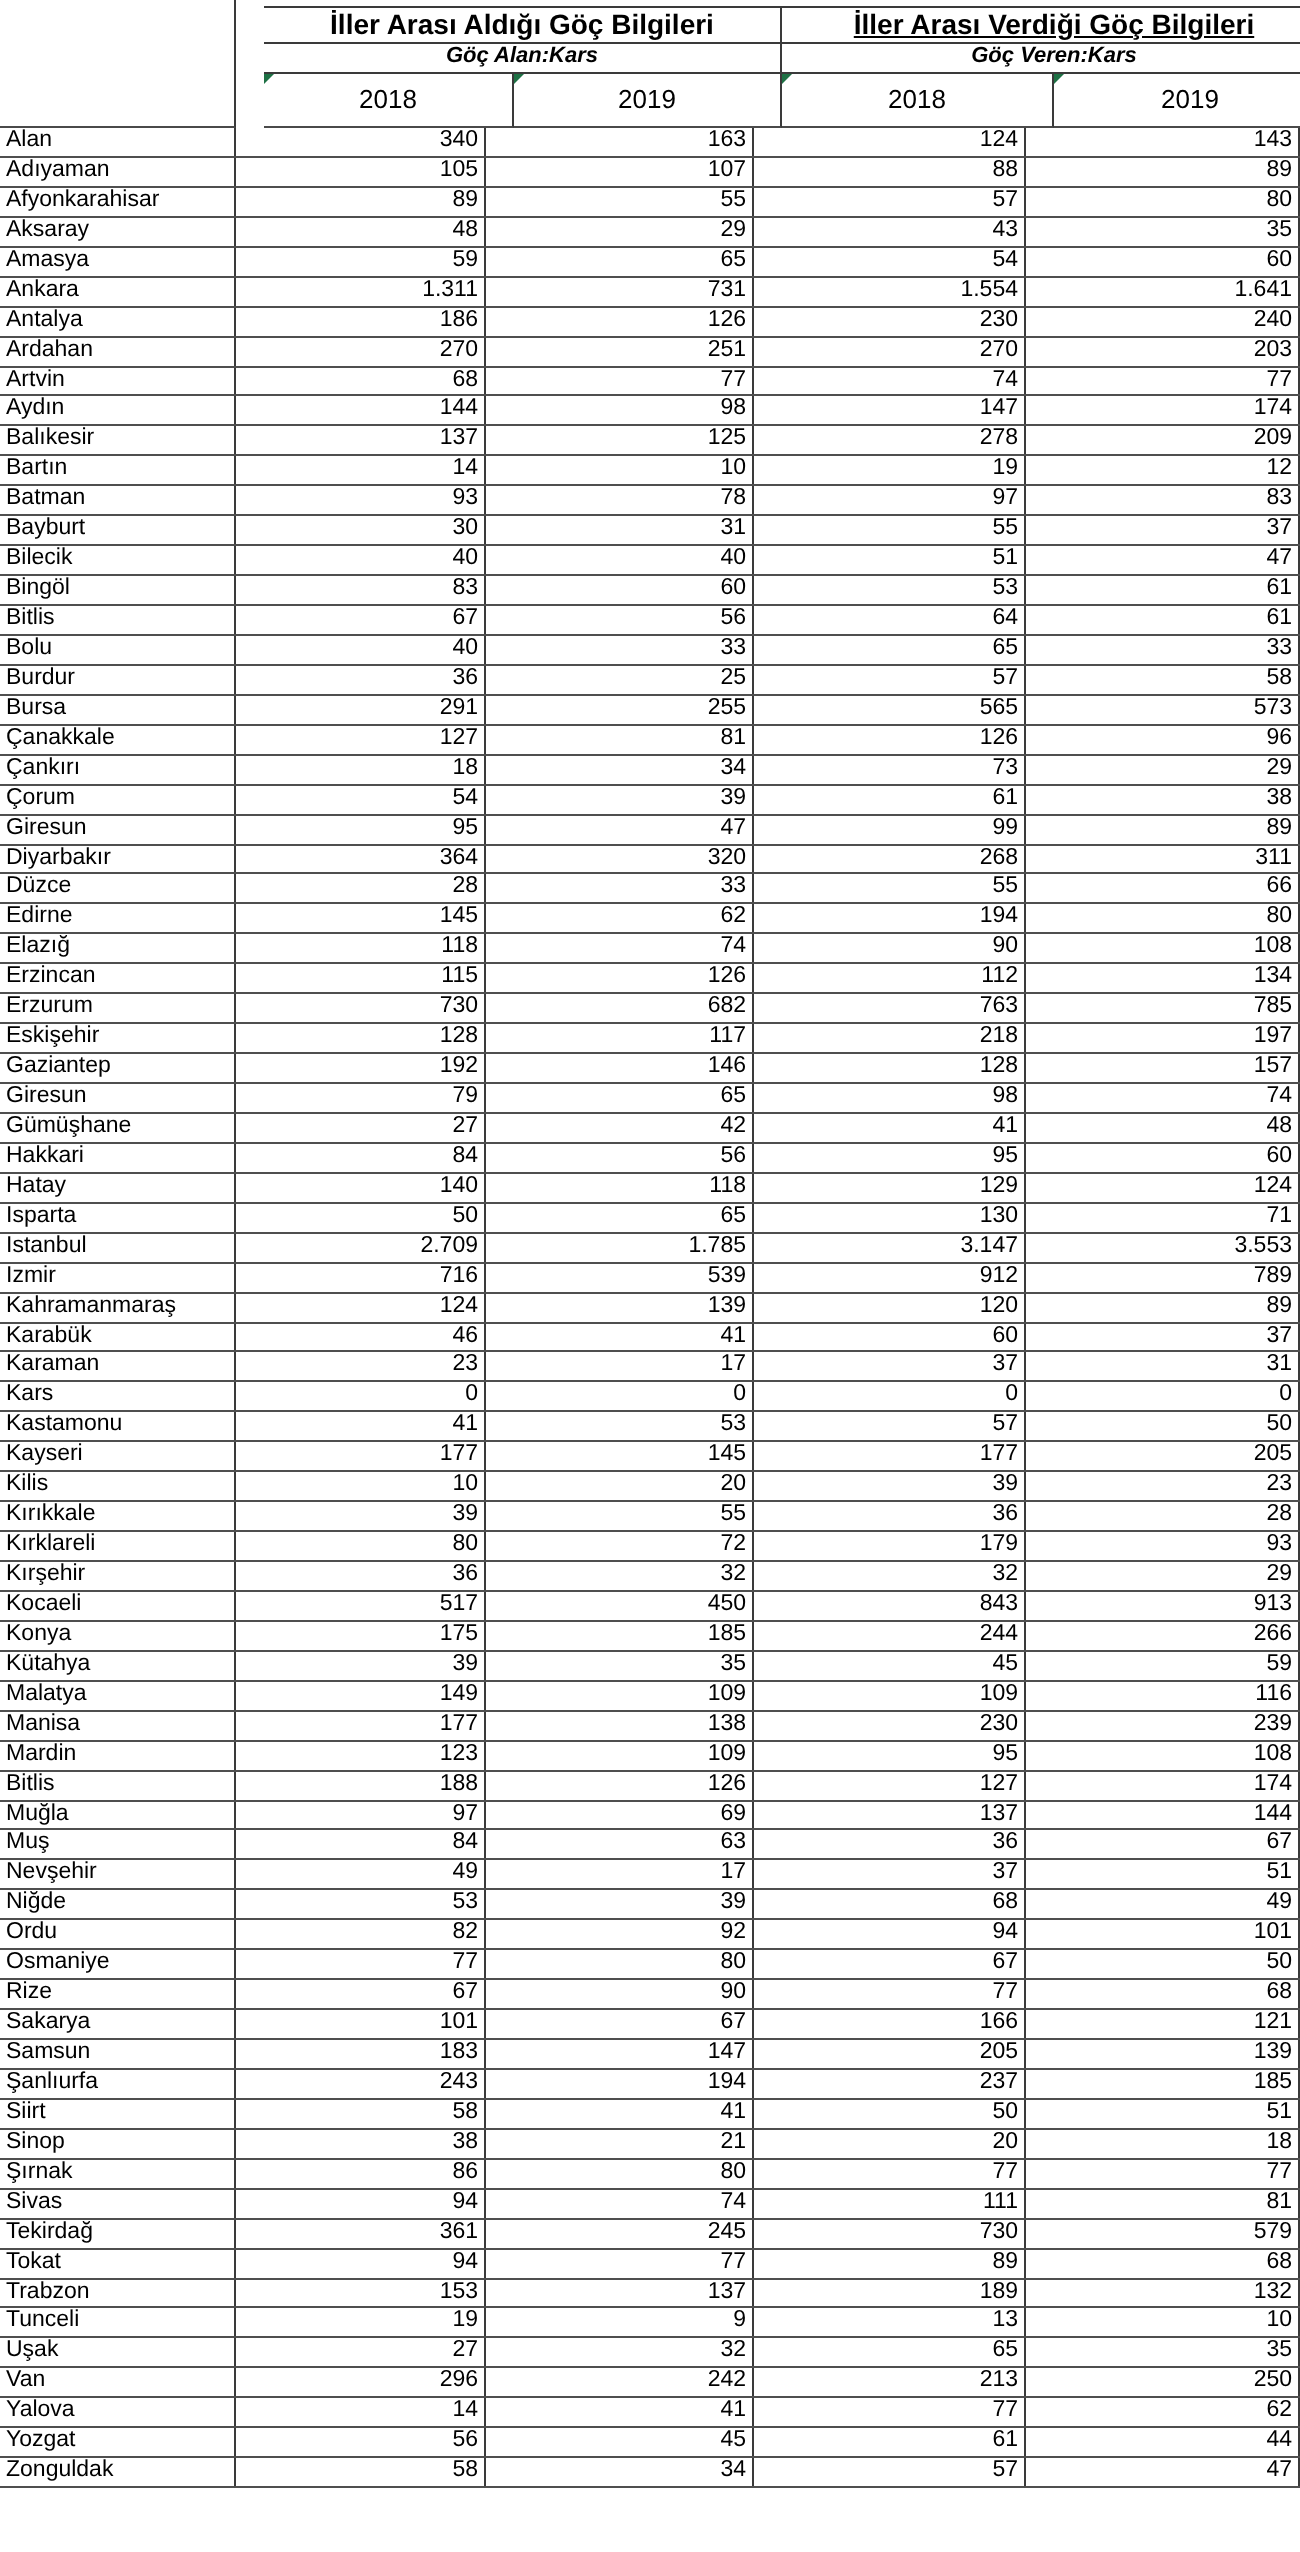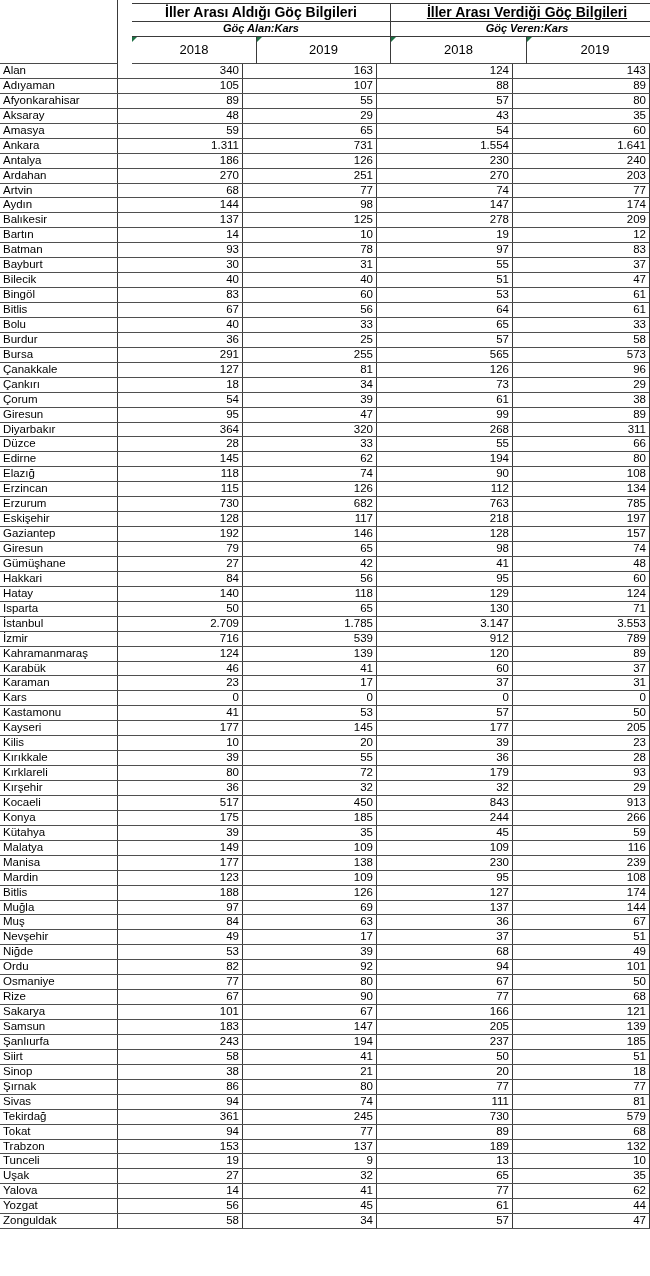--- a/index.html
+++ b/index.html
@@ -598,20 +598,27 @@
         <div class="cell num">10</div>
       </div>
       <div class="row">
         <div class="cell name">Uşak</div>
         <div class="cell num">27</div>
         <div class="cell num">32</div>
         <div class="cell num">65</div>
         <div class="cell num">35</div>
       </div>
       <div class="row">
+        <div class="cell name">Van</div>
+        <div class="cell num">296</div>
+        <div class="cell num">242</div>
+        <div class="cell num">213</div>
+        <div class="cell num">250</div>
+      </div>
+      <div class="row">
         <div class="cell name">Yalova</div>
         <div class="cell num">14</div>
         <div class="cell num">41</div>
         <div class="cell num">77</div>
         <div class="cell num">62</div>
       </div>
       <div class="row">
         <div class="cell name">Yozgat</div>
         <div class="cell num">56</div>
         <div class="cell num">45</div>

